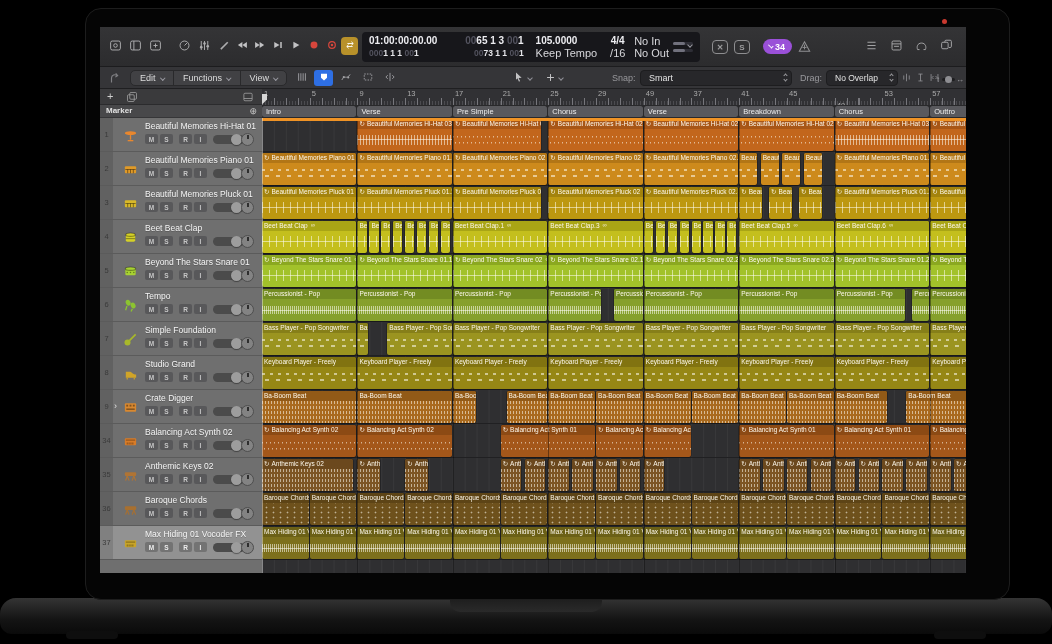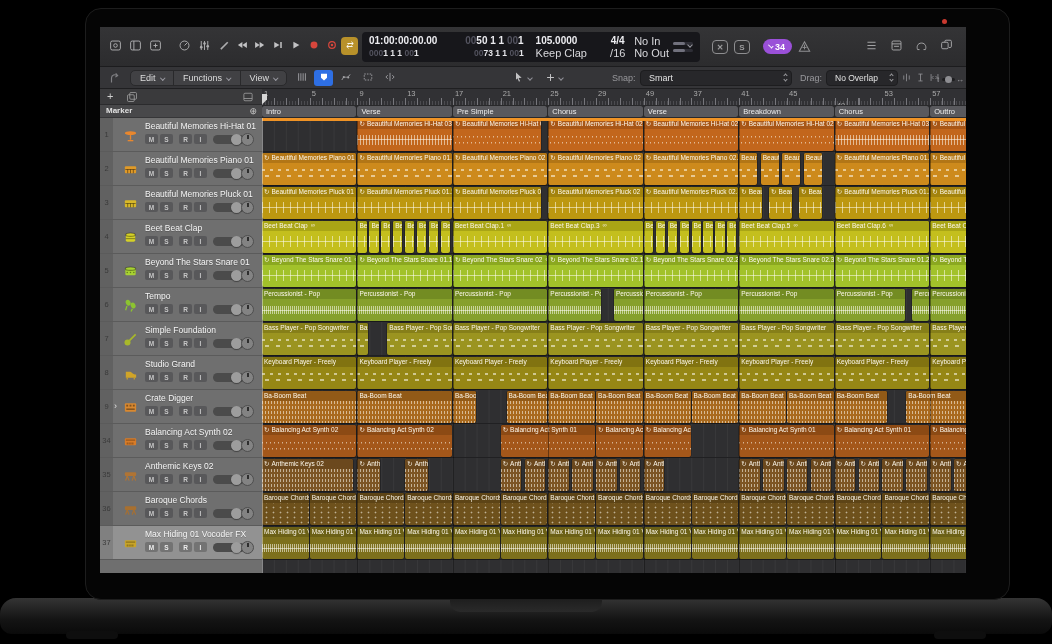--- a/index.html
+++ b/index.html
@@ -253,26 +253,26 @@
                 </svg></span>
             </span>
           </div>
 
         <div class="lcd">
           <div class="lcol w-time">
             <div class="r1"><span>01:00:00:00.00</span></div>
             <div class="r2"><span class="dim">000</span><span>1 1 1 </span><span class="dim">00</span><span>1</span></div>
           </div>
           <div class="lcol w-pos">
-            <div class="r1"><span class="dim">00</span><span>50 1 1 </span><span class="dim">00</span><span>1</span></div>
+            <div class="r1"><span class="dim">00</span><span>65 1 3 </span><span class="dim">00</span><span>1</span></div>
             <div class="r2"><span class="dim">00</span><span>73 1 1 </span><span class="dim">00</span><span>1</span></div>
           </div>
           <div class="lcol w-tempo">
             <div class="r1">105.0000</div>
-            <div class="r2 lab">Keep Clap</div>
+            <div class="r2 lab">Keep Tempo</div>
           </div>
           <div class="lcol w-sig">
             <div class="r1">4/4</div>
             <div class="r2 lab">/16</div>
           </div>
           <div class="lcol w-io">
             <div class="r2 lab">No In</div>
             <div class="r2 lab">No Out</div>
           </div>
           <div class="meters">

